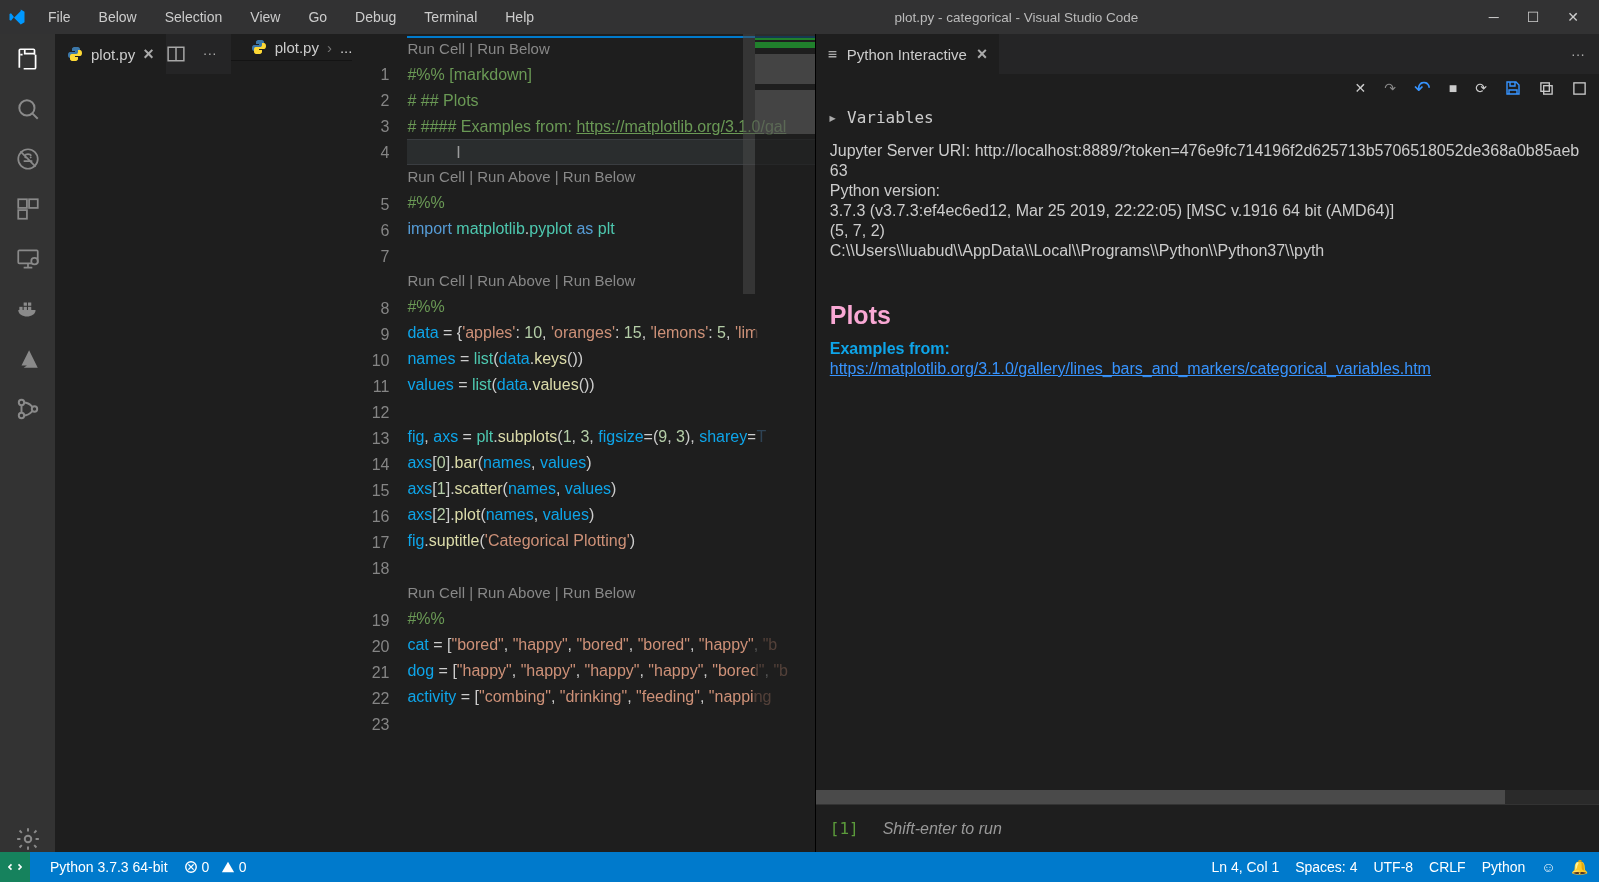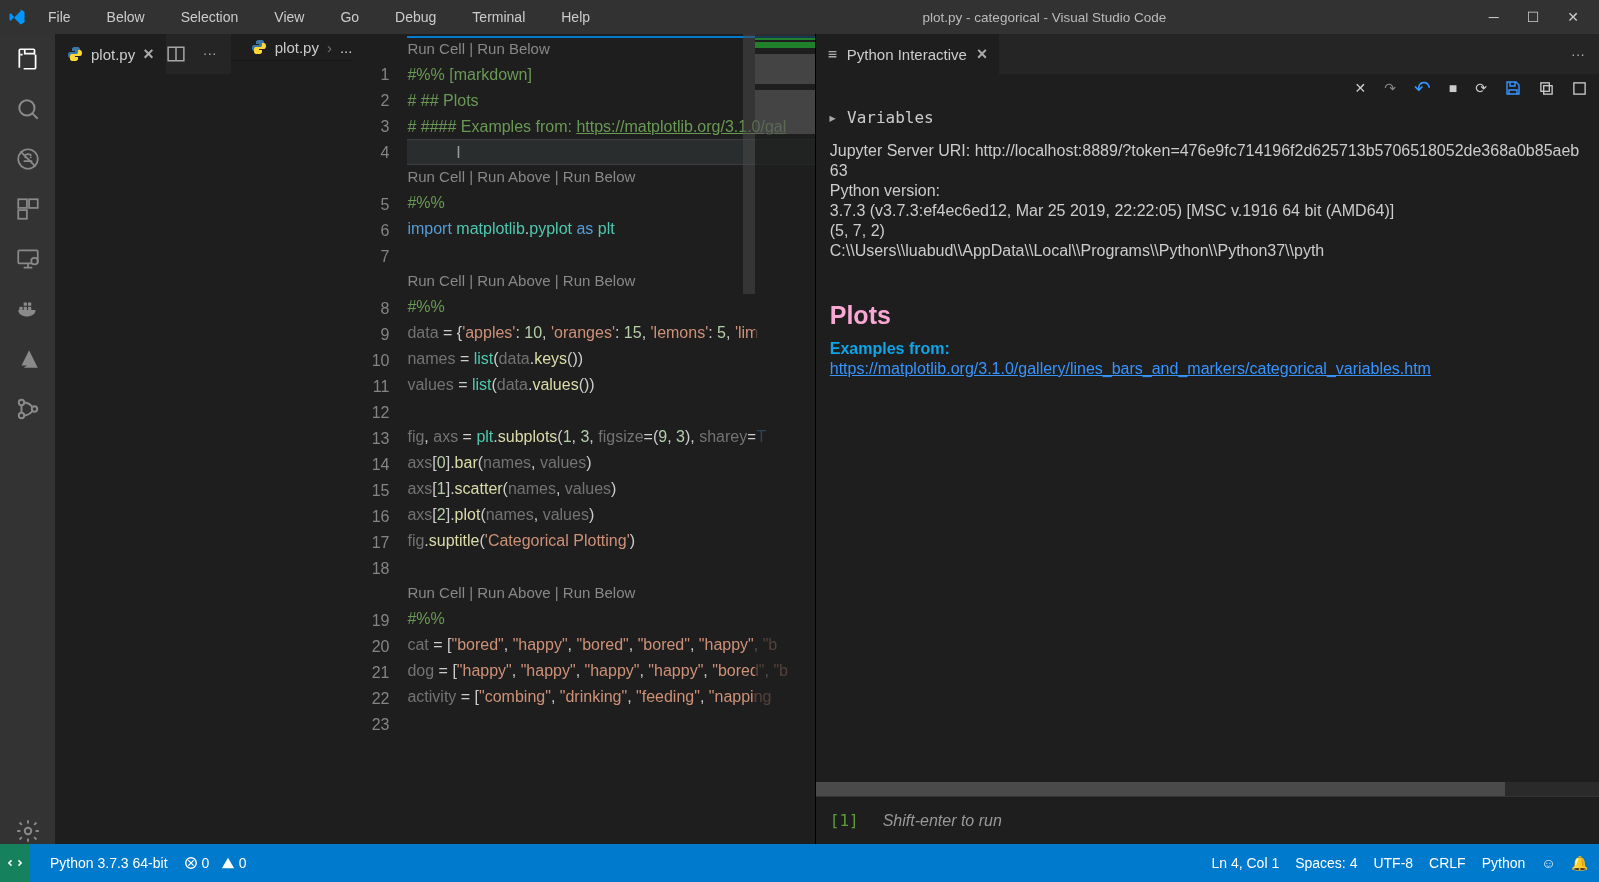--- a/index.html
+++ b/index.html
@@ -1,19 +1,19 @@
 <!DOCTYPE html>
 <html><head>
 <meta charset="utf-8">
 <style>
 *{margin:0;padding:0;box-sizing:border-box;font-family:"Segoe UI",sans-serif}
 body{background:#1e1e1e;color:#ccc;width:1599px;height:882px;overflow:hidden;display:flex;flex-direction:column;font-size:14px}
 .title-bar{height:34px;background:#323233;display:flex;align-items:center;padding:0 8px;color:#ccc}
 .title-bar .logo{width:18px;height:18px;margin-right:12px}
-.menu{display:flex;gap:16px}
+.menu{display:flex;gap:8px}
 .menu-item{padding:4px 10px;cursor:pointer;font-size:14px}
 .title-center{flex:1;text-align:center;font-size:13.5px;color:#bbb}
 .win-controls{display:flex;gap:28px;padding-right:12px}
 .win-controls span{cursor:pointer}
 .main{flex:1;display:flex;min-height:0}
 .activity-bar{width:55px;background:#333333;display:flex;flex-direction:column;align-items:center;padding-top:12px;gap:24px}
 .activity-bar .icon{width:26px;height:26px;color:#8a8a8a;cursor:pointer;display:flex;align-items:center;justify-content:center}
 .activity-bar .icon.active{color:#fff}
 .activity-bar .spacer{flex:1}
 .editor-area{flex:1;display:flex;min-width:0}
@@ -31,21 +31,21 @@
 .gutter .ln{height:26px}
 .code{flex:1;font-family:Consolas,monospace;font-size:16px;line-height:26px;white-space:pre;padding-top:2px;overflow:hidden;position:relative}
 .code-line{height:26px}
 .code .lens{color:#888;font-size:15px;font-family:"Segoe UI",sans-serif}
 .code .lens span{cursor:pointer}
 .kw{color:#569cd6}
 .str{color:#ce9178}
 .com{color:#6a9955}
 .num{color:#b5cea8}
 .fn{color:#dcdcaa}
-.id{color:#737373}
+.id{color:#0ea5e9}
 .cls{color:#4ec9b0}
 .url{color:#6a9955;text-decoration:underline}
 .current-line{background:#2a2d2e;border:1px solid #3a3d41;margin:-1px}
 .minimap{position:absolute;right:0;top:0;width:60px;height:100%;background:#1e1e1e;opacity:0.7}
 .minimap-content{width:100%;height:140px;background:linear-gradient(#333 0 2px,transparent 2px 4px,#2a3 4px 6px,transparent 6px 8px,#2a3 8px 14px,transparent 14px 20px,#555 20px 50px,transparent 50px 56px,#555 56px 100px,transparent 100px)}
 .vscrollbar{position:absolute;right:60px;top:0;width:12px;height:260px;background:#4a4a4a88}
 .divider-line{height:2px;background:#007acc;margin-bottom:-2px}
 .right-toolbar{height:28px;display:flex;justify-content:flex-end;align-items:center;gap:18px;padding:0 12px;color:#ccc}
 .right-toolbar span{cursor:pointer}
 .variables-header{padding:6px 12px;font-family:Consolas,monospace;font-size:16px;color:#ccc;cursor:pointer}
@@ -53,21 +53,21 @@
 .interactive-output{flex:1;overflow:auto;padding:8px 14px;font-family:Consolas,monospace;font-size:16px;line-height:20px;color:#ccc}
 .interactive-output .server-info{white-space:pre-wrap;word-break:break-all;margin-bottom:44px}
 .interactive-output h2{font-family:"Segoe UI",sans-serif;font-size:25px;font-weight:600;color:#f9a8d4;margin-bottom:14px}
 .interactive-output h4{font-family:"Segoe UI",sans-serif;font-size:16px;font-weight:600;color:#0ea5e9}
 .interactive-output a{color:#3794ff;text-decoration:underline}
 .hscroll{height:14px;background:#2a2a2a;margin:0 0 0 0}
 .hscroll-thumb{height:100%;width:88%;background:#4a4a4a}
 .input-row{height:48px;display:flex;align-items:center;padding:0 14px;gap:24px;border-top:1px solid #333}
 .input-row .prompt{color:#5b9b3b;font-family:Consolas,monospace;font-size:16px}
 .input-row .hint{color:#999;font-style:italic;font-size:16px}
-.status-bar{height:38px;background:#007acc;display:flex;align-items:center;color:#fff;font-size:14px;padding:0 10px;gap:16px}
+.status-bar{height:30px;background:#007acc;display:flex;align-items:center;color:#fff;font-size:14px;padding:0 10px;gap:16px}
 .status-bar .remote{background:#16825d;height:100%;display:flex;align-items:center;padding:0 8px;margin-left:-10px;margin-right:4px}
 .status-bar .right{margin-left:auto;display:flex;gap:16px;align-items:center}
 .status-bar span{cursor:pointer}
 svg{display:block}
 </style>
 </head>
 <body>
 
 <div class="title-bar">
   <span class="logo">

